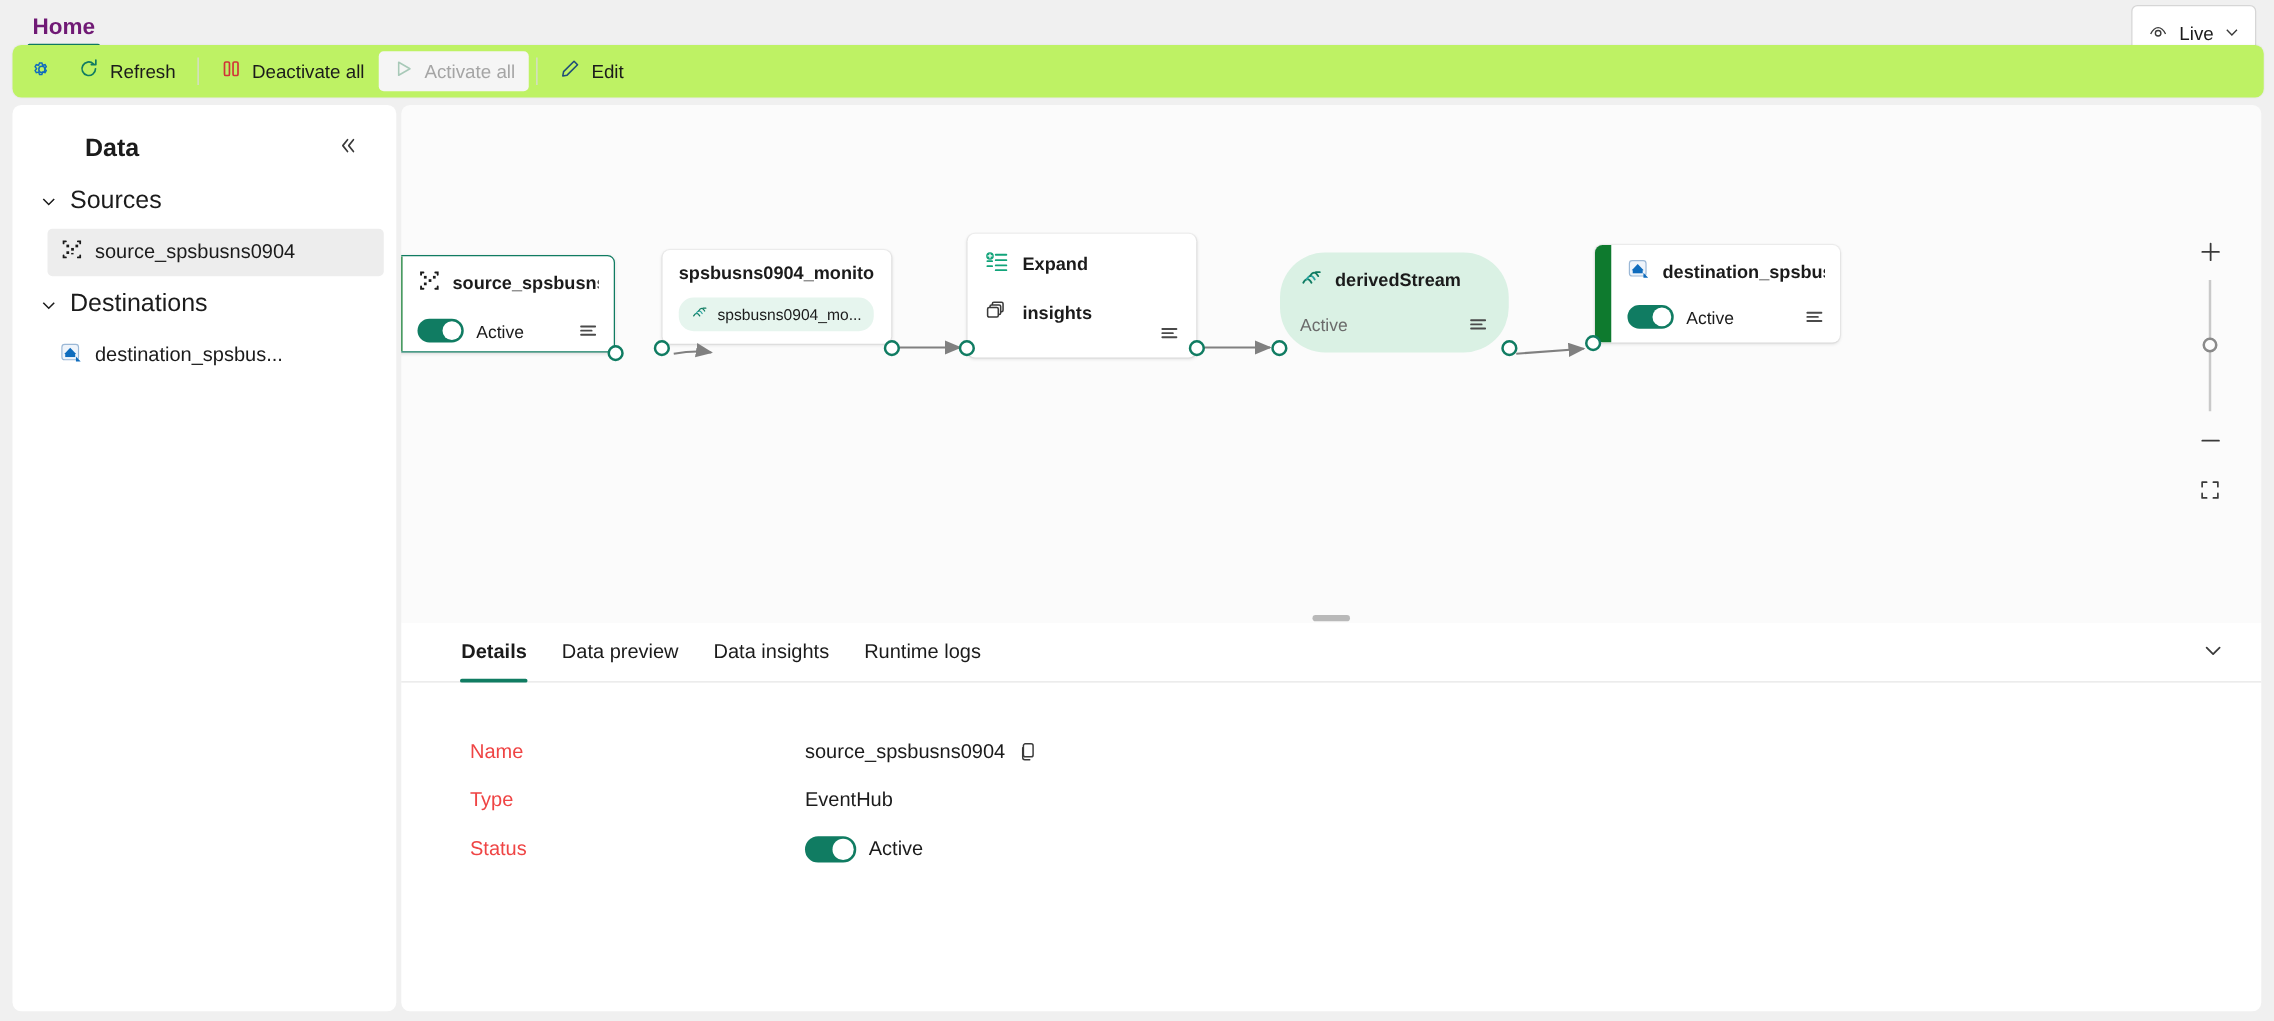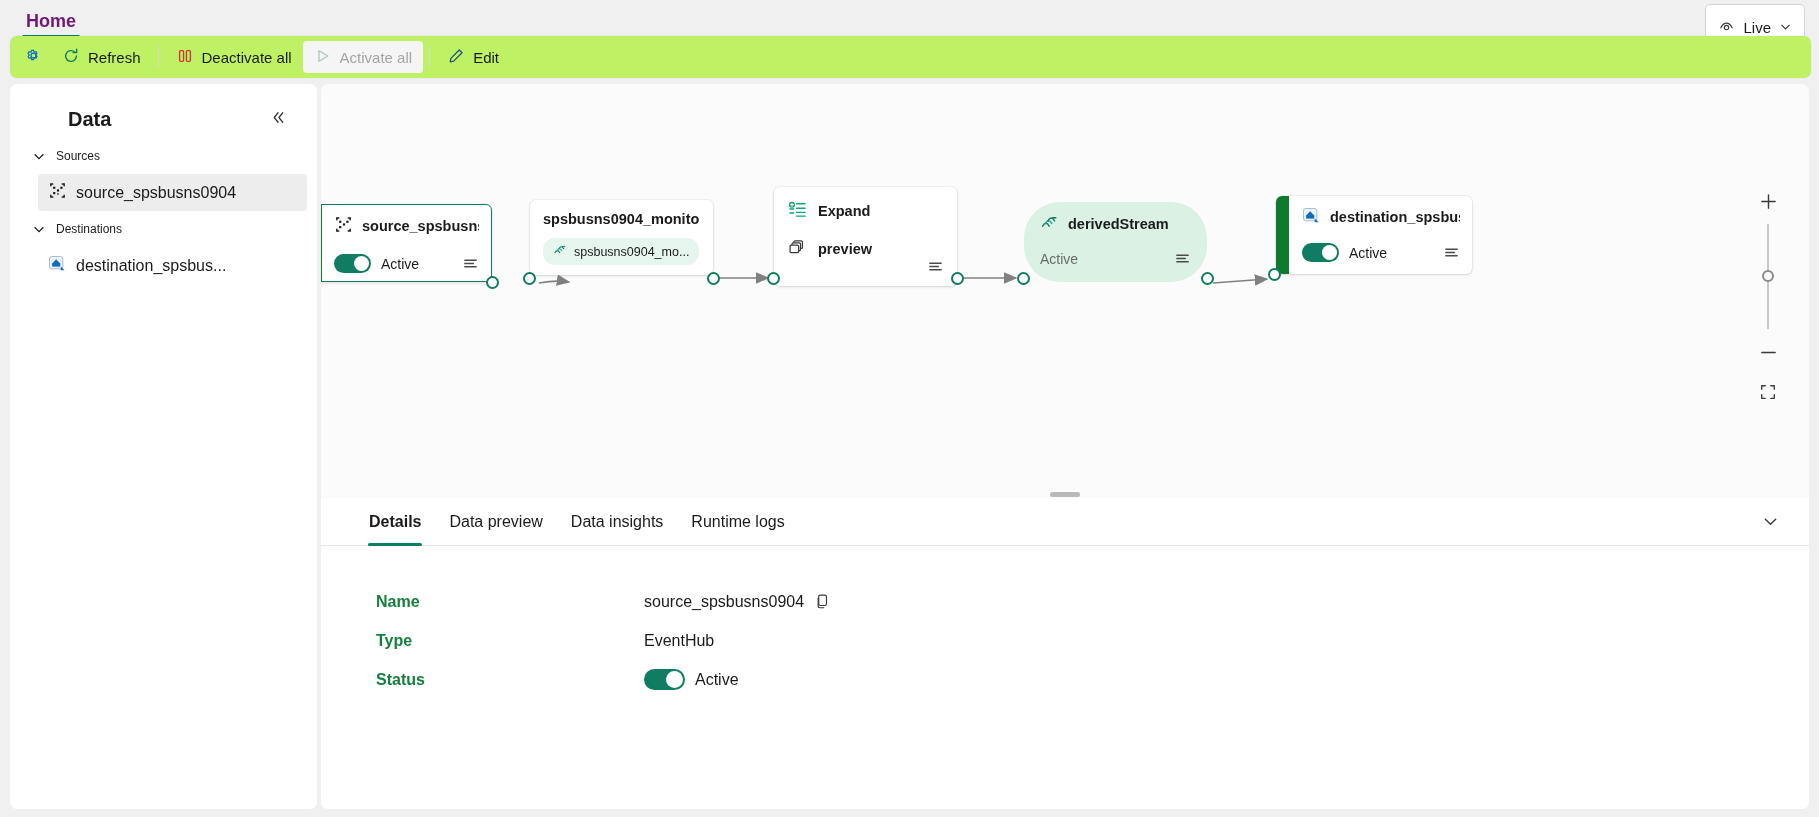--- a/index.html
+++ b/index.html
@@ -64,21 +64,21 @@
     padding: 22px 26px 8px 22px;
     margin-left: 36px;
   }
   .panel-title { font-size: 20px; font-weight: bold; color: #1b1b1b; }
   .collapse-btn {
     width: 26px; height: 26px; display: flex; align-items: center; justify-content: center;
     color: #464646; cursor: pointer; border-radius: 4px; font-size: 16px;
   }
   .group-row {
     display: flex; align-items: center; gap: 10px;
-    padding: 9px 22px; font-size: 12px; color: #1b1b1b; cursor: pointer;
+    padding: 9px 22px; font-size: 20px; color: #1b1b1b; cursor: pointer;
   }
   .group-row .chev { color: #1b1b1b; display: flex; }
   .tree-item {
     display: flex; align-items: center; gap: 9px;
     margin: 2px 10px 2px 28px; padding: 7px 10px;
     border-radius: 4px; font-size: 16px; color: #1b1b1b; cursor: pointer;
     white-space: nowrap; overflow: hidden;
   }
   .tree-item.selected { background: #ededed; }
 
@@ -168,21 +168,21 @@
   .pane-chevron {
     position: absolute; right: 26px; top: 12px;
     width: 26px; height: 26px; display: flex; align-items: center; justify-content: center;
     color: #3a3a3a; cursor: pointer; border-radius: 4px;
   }
   .detail-body { padding: 36px 0 0 0; }
   .detail-row {
     display: flex; align-items: center;
     padding: 0 0 0 55px; height: 39px;
   }
-  .detail-label { width: 268px; font-size: 16px; font-weight: bold; color: #15803d; }
+  .detail-label { width: 268px; font-size: 16px; font-weight: normal; color: #ef4444; }
   .detail-value { font-size: 16px; color: #1b1b1b; display: flex; align-items: center; gap: 10px; }
   .copy-btn { cursor: pointer; display: flex; color: #3a3a3a; }
   .status-toggle {
     width: 41px; height: 21px; border-radius: 11px; background: #107c62;
     position: relative; cursor: pointer; flex: none;
   }
   .status-toggle .knob {
     position: absolute; right: 2px; top: 2px;
     width: 17px; height: 17px; border-radius: 50%; background: #ffffff;
   }
@@ -404,21 +404,21 @@
           <span>Expand</span>
         </div>
         <div class="op-row">
           <span>
             <svg width="19" height="19" viewBox="0 0 20 20" fill="none">
               <rect x="6.2" y="3" width="9" height="8" rx="1.3" stroke="#3a3a3a" stroke-width="1.3" fill="#fff"></rect>
               <rect x="4.2" y="5.2" width="9" height="8" rx="1.3" stroke="#3a3a3a" stroke-width="1.3" fill="#fff"></rect>
               <rect x="2.2" y="7.4" width="9" height="8" rx="1.3" stroke="#3a3a3a" stroke-width="1.3" fill="#fff"></rect>
             </svg>
           </span>
-          <span>preview</span>
+          <span>insights</span>
         </div>
         <span class="hamburger" style="position:absolute;right:13px;bottom:11px;">
           <svg width="17" height="17" viewBox="0 0 18 18">
               <path d="M3 5.5h12M3 9h9M3 12.5h12" stroke="#4a4a4a" stroke-width="1.5" stroke-linecap="round"></path>
             </svg>
         </span>
       </div>
       <div class="port" style="left:-7px;top:85px;"></div>
       <div class="port" style="left:177px;top:85px;"></div>
     </div>

